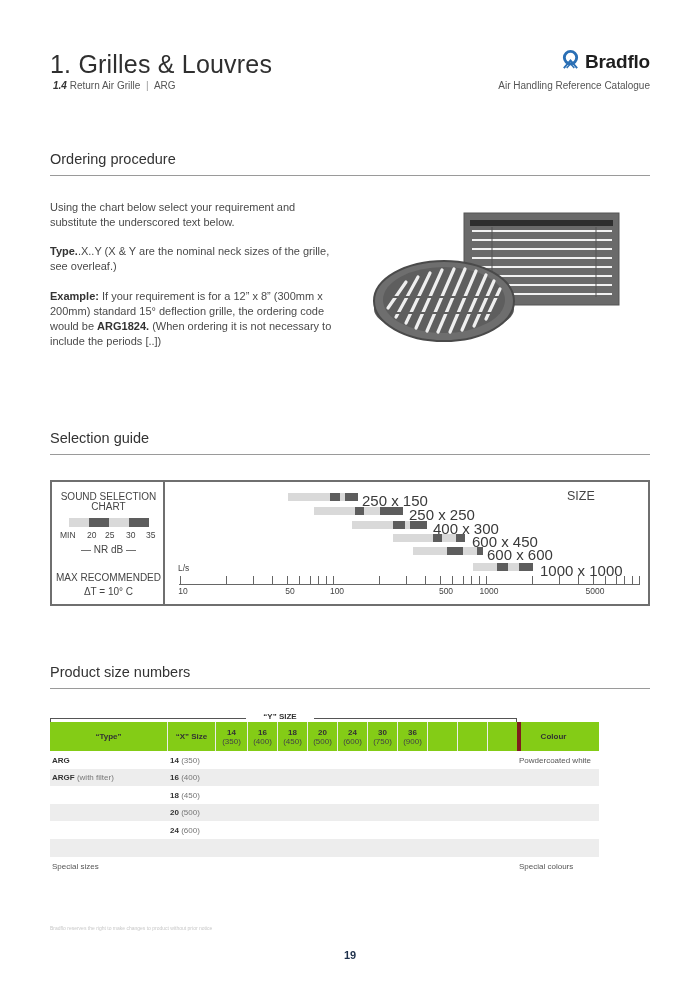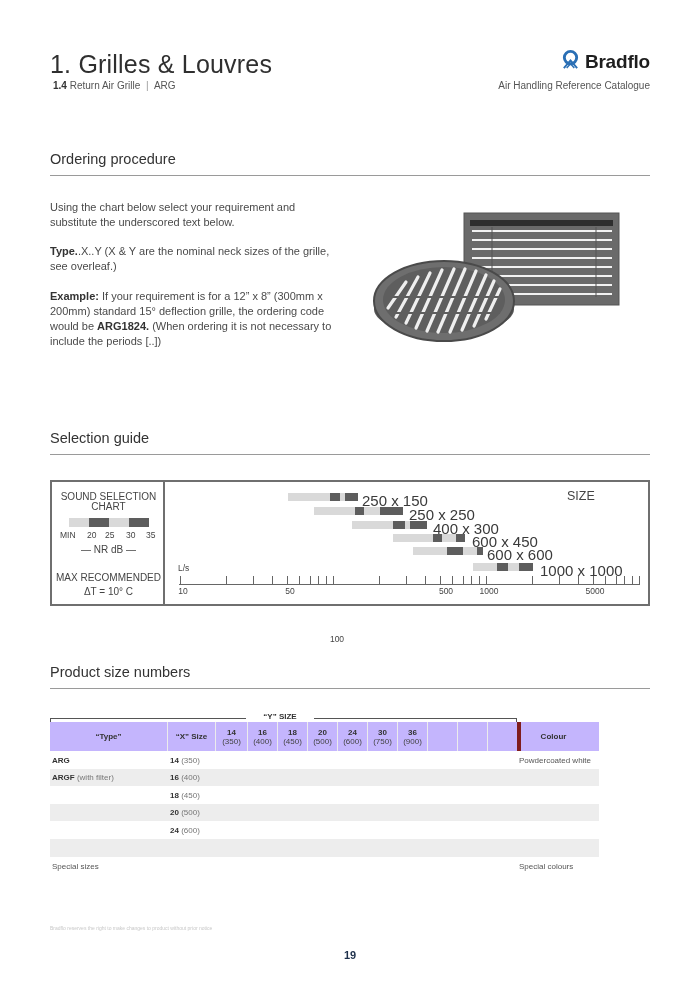--- a/index.html
+++ b/index.html
@@ -3,21 +3,21 @@
 <meta charset="utf-8">
 <style>
   * { box-sizing: border-box; margin: 0; padding: 0; }
   html, body { width: 700px; height: 990px; background: #ffffff; overflow: hidden; }
   body { font-family: "DejaVu Sans", sans-serif; color: #3a3a3a; position: relative; }
 
   .abs { position: absolute; }
 
   .page-title { left: 50px; top: 50px; font-size: 25px; font-weight: 300; color: #2f2f2f; letter-spacing: 0.2px; font-family: "Liberation Sans", sans-serif; }
   .subtitle { left: 53px; top: 80px; font-size: 10px; color: #555; font-family: "Liberation Sans", sans-serif; }
-  .subtitle b { color: #333; }
+  .subtitle b { color: #333; font-style: italic; }
 
   .logo { right: 50px; top: 50px; display: flex; align-items: center; gap: 5px; }
   .logo-text { font-size: 19px; font-weight: bold; color: #1e1e1e; font-family: "Liberation Sans", sans-serif; letter-spacing: -0.2px; }
   .catalogue { right: 50px; top: 80px; font-size: 10px; color: #555; font-family: "Liberation Sans", sans-serif; }
 
   .section-title { left: 50px; font-size: 14.5px; color: #333; font-family: "Liberation Sans", sans-serif; }
   .section-rule { left: 50px; width: 600px; height: 1px; background: #9a9a9a; }
 
   .para { left: 50px; width: 290px; font-size: 11px; line-height: 15px; color: #4a4a4a; font-family: "Liberation Sans", sans-serif; }
   .para b { color: #333; }
@@ -28,21 +28,21 @@
   .chart-left-txt { width: 113px; text-align: center; font-size: 10px; color: #444; font-family: "Liberation Sans", sans-serif; }
   .bar { height: 8px; position: absolute; }
   .bar.light { background: #d9d9d9; }
   .bar.dark { background: #5d5d5d; }
   .bar-label { position: absolute; font-size: 15px; color: #3a3a3a; font-family: "Liberation Sans", sans-serif; white-space: nowrap; }
   .tick { position: absolute; width: 1px; background: #666; }
   .tick-label { position: absolute; font-size: 8.5px; color: #444; font-family: "Liberation Sans", sans-serif; transform: translateX(-50%); }
 
   
   .ysize-line { height: 1px; background: #555; }
-  .tbl-header { top: 722px; height: 29px; background: #c4b5fd; }
+  .tbl-header { top: 722px; height: 29px; background: #84cc16; }
   .tbl-row { left: 50px; width: 549px; height: 17px; }
   .tbl-row.shade { background: #ededed; }
   .cell-txt { position: absolute; font-size: 8px; color: #333; font-family: "Liberation Sans", sans-serif; white-space: nowrap; }
   .cell-txt .muted { color: #777; font-weight: normal; }
   .hcol { position: absolute; top: 0; height: 29px; border-left: 1px solid #ececec; text-align: center; font-size: 8px; color: #444; font-family: "Liberation Sans", sans-serif; display: flex; flex-direction: column; justify-content: center; }
   .hcol b { color: #333; }
 
   .footnote { left: 50px; top: 925px; font-size: 5px; color: #c8c8c8; font-family: "Liberation Sans", sans-serif; }
   .page-num { left: 0; width: 700px; text-align: center; top: 949px; font-size: 11px; font-weight: bold; color: #1d2f4a; font-family: "Liberation Sans", sans-serif; }
 </style>
@@ -217,21 +217,21 @@
     <div class="tick" style="left:526px;top:94px;height:8px;"></div>
     <div class="tick" style="left:541px;top:94px;height:8px;"></div>
     <div class="tick" style="left:553px;top:94px;height:8px;"></div>
     <div class="tick" style="left:564px;top:94px;height:8px;"></div>
     <div class="tick" style="left:572px;top:94px;height:8px;"></div>
     <div class="tick" style="left:580px;top:94px;height:8px;"></div>
     <div class="tick" style="left:587px;top:94px;height:8px;"></div>
 
     <div class="tick-label" style="left:131px;top:104px;">10</div>
     <div class="tick-label" style="left:238px;top:104px;">50</div>
-    <div class="tick-label" style="left:285px;top:104px;margin-top:48px;">100</div>
+    <div class="tick-label" style="left:285px;top:104px;">100</div>
     <div class="tick-label" style="left:394px;top:104px;">500</div>
     <div class="tick-label" style="left:437px;top:104px;">1000</div>
     <div class="tick-label" style="left:543px;top:104px;text-align:right;">5000</div>
   </div>
 </div>
 
 <div class="abs section-title" style="top:664px;">Product size numbers</div>
 <div class="abs section-rule" style="top:688px;"></div>
 
 <div class="abs" style="left:50px;top:718px;width:1px;height:5px;background:#555;"></div>

